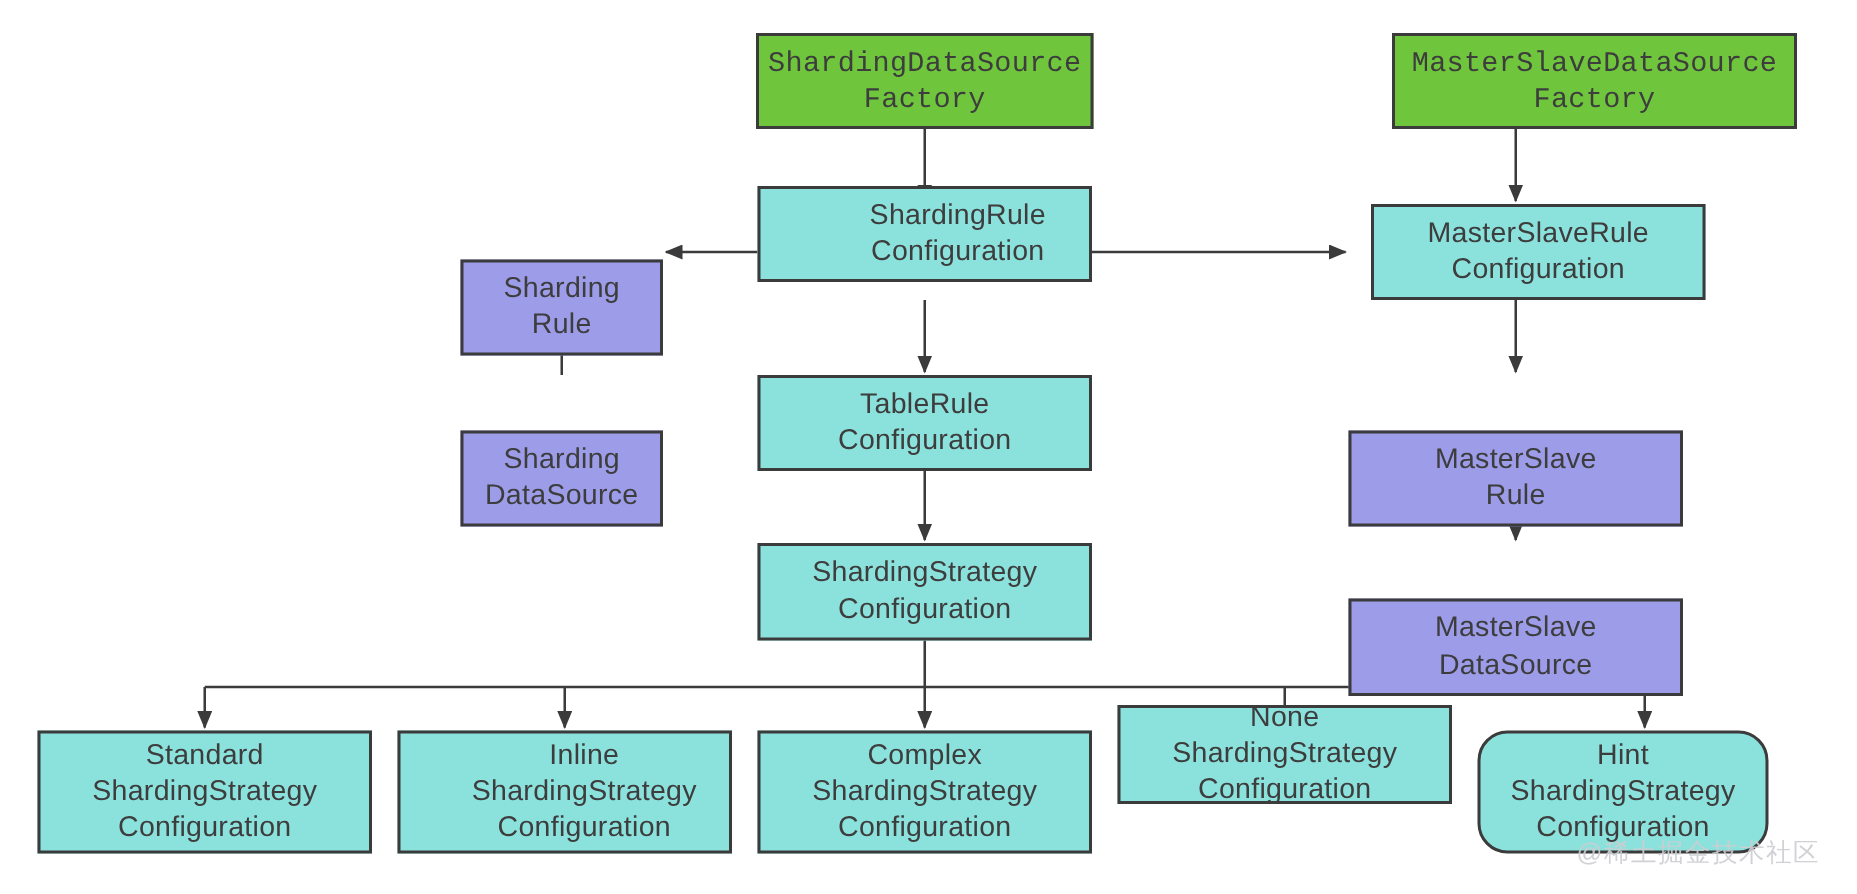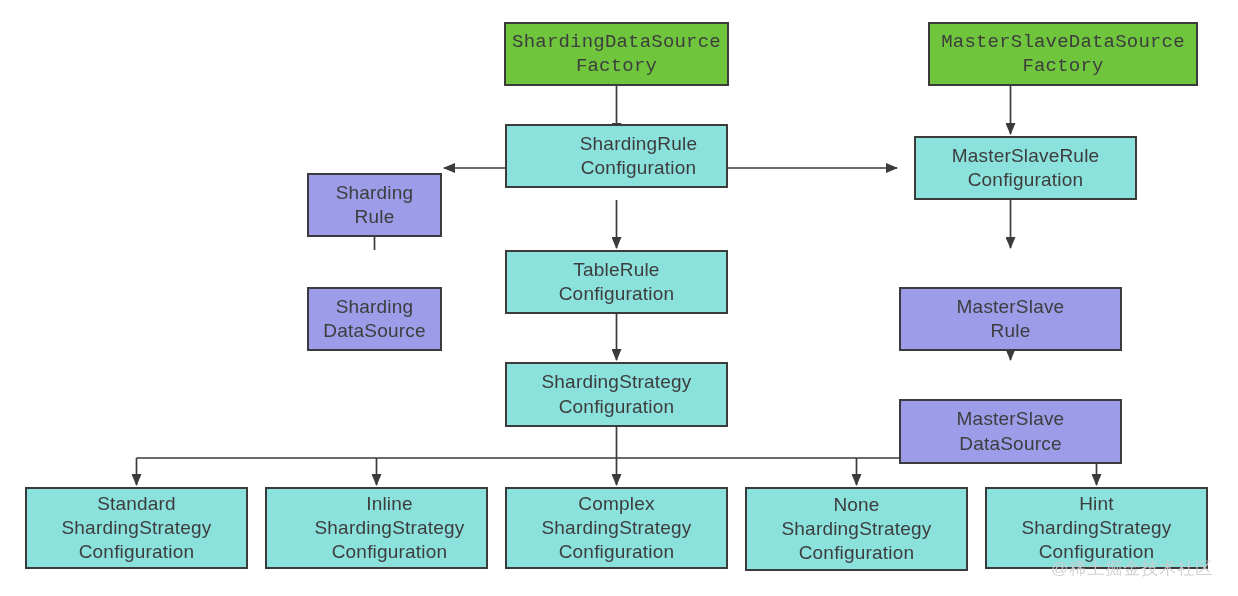--- a/index.html
+++ b/index.html
@@ -113,22 +113,22 @@
 
   <div class="node config" style="left:25px; top:487px; width:223px; height:82px;">Standard
 ShardingStrategy
 Configuration</div>
   <div class="node config" style="left:265px; top:487px; width:223px; height:82px;padding-left:26px;">Inline
 ShardingStrategy
 Configuration</div>
   <div class="node config" style="left:505px; top:487px; width:223px; height:82px;">Complex
 ShardingStrategy
 Configuration</div>
-  <div class="node config" style="left:745px; top:487px; width:223px; height:84px;">None
+  <div class="node config" style="left:745px; top:470px; width:223px; height:66px;">None
 ShardingStrategy
 Configuration</div>
-  <div class="node config" style="left:985px; top:487px; width:223px; height:82px;">Hint
+  <div class="node config" style="left:985px; top:487px; width:194px; height:82px;border-radius:20px;">Hint
 ShardingStrategy
 Configuration</div>
 
   <div class="watermark">@稀土掘金技术社区</div>
 
 </div>
 
 </body></html>

